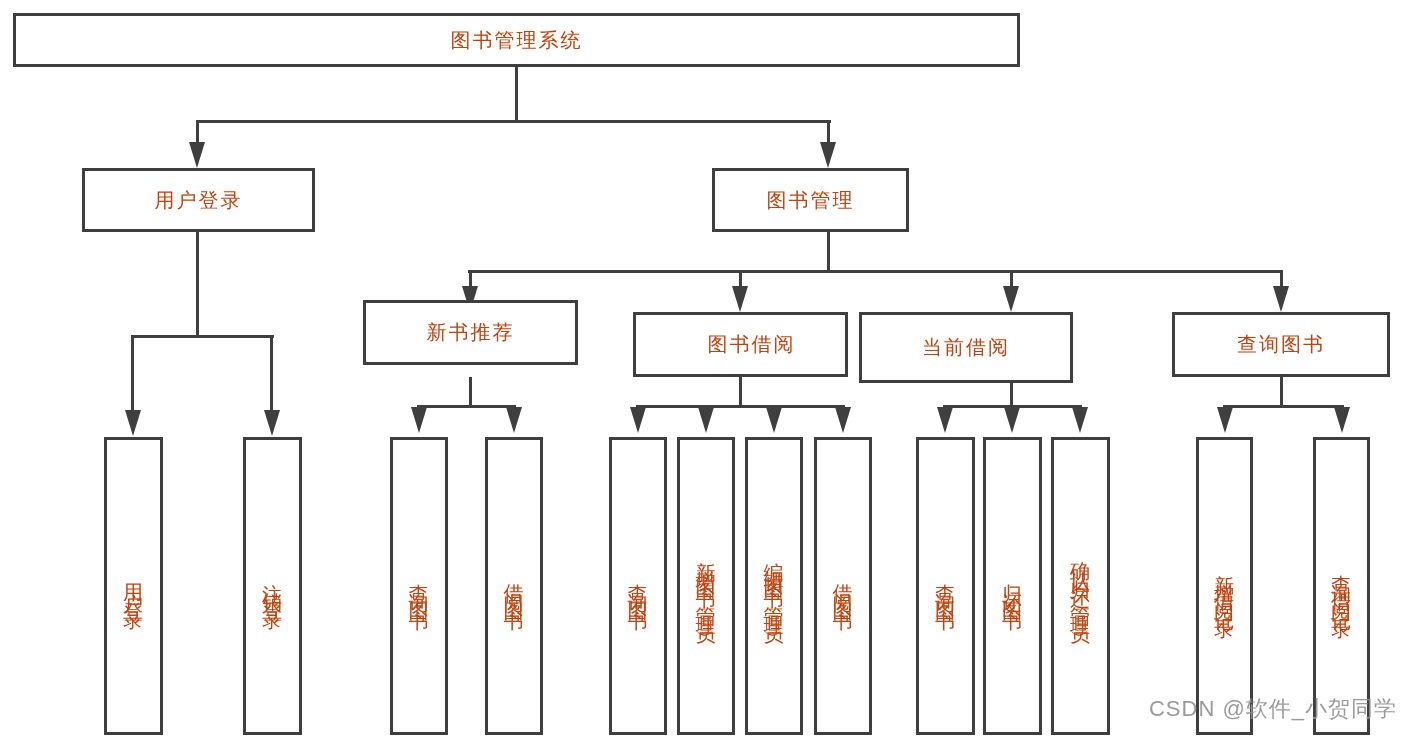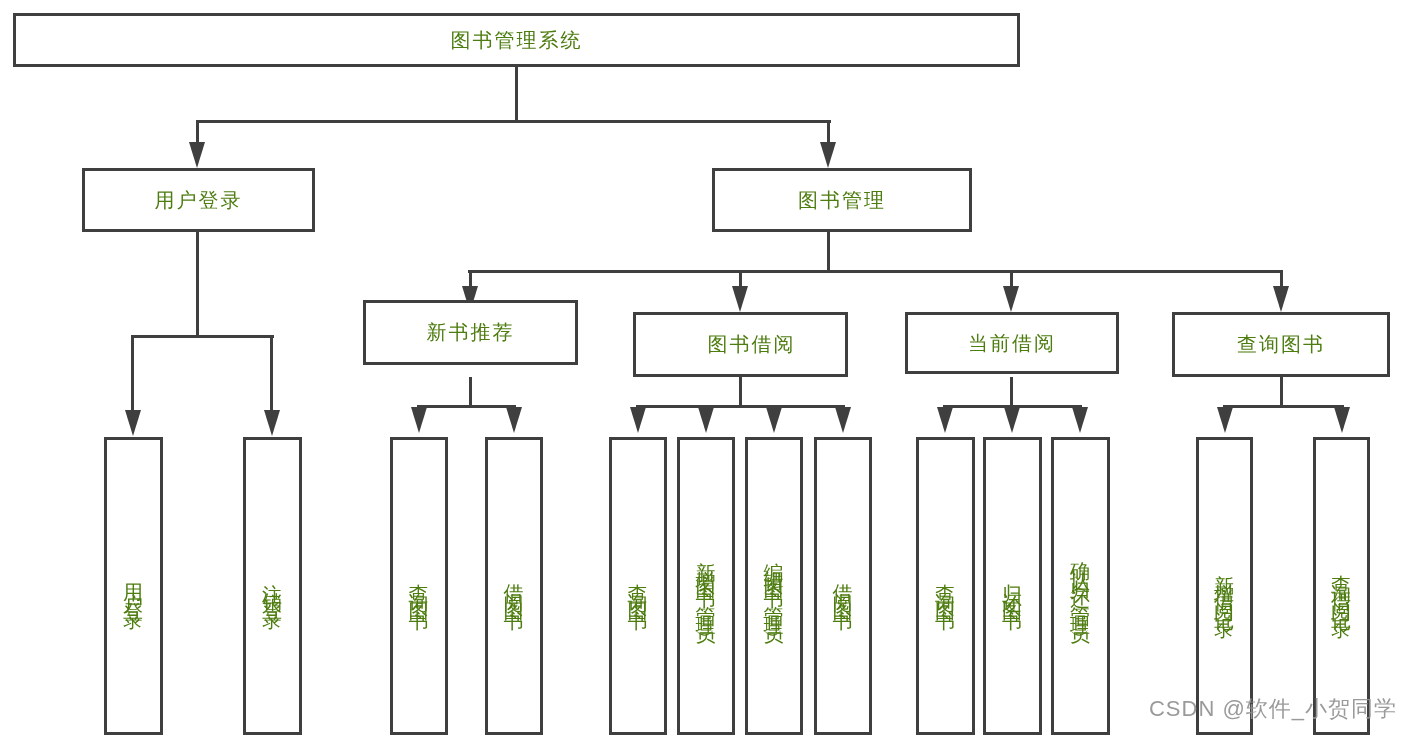--- a/index.html
+++ b/index.html
@@ -3,21 +3,21 @@
 <meta charset="utf-8">
 <style>
   html,body{margin:0;padding:0;}
   body{
     width:1405px;height:747px;position:relative;background:#ffffff;
     font-family:"Liberation Sans","DejaVu Sans",sans-serif;overflow:hidden;
   }
   .box{
     position:absolute;box-sizing:border-box;background:#ffffff;
     border:3px solid #3f3f3f;display:flex;align-items:center;justify-content:center;
-    font-size:20px;color:#4d7c0f;letter-spacing:2px;z-index:2;
+    font-size:20px;color:#c2410c;letter-spacing:2px;z-index:2;
   }
   .vbox{
     writing-mode:vertical-rl;text-orientation:mixed;
     letter-spacing:9px;line-height:1;
   }
   .h{position:absolute;height:3px;background:#3f3f3f;z-index:1;}
   .v{position:absolute;width:3px;background:#3f3f3f;z-index:1;}
   .ah{
     position:absolute;width:0;height:0;z-index:1;
     border-left:8px solid transparent;border-right:8px solid transparent;
@@ -38,21 +38,21 @@
 <div class="v" style="left:515px;top:67px;height:55px;"></div>
 <div class="h" style="left:196px;top:120px;width:635px;"></div>
 <div class="v" style="left:196px;top:120px;height:26px;"></div>
 <div class="ah" style="left:189px;top:142px;"></div>
 <div class="v" style="left:827px;top:120px;height:26px;"></div>
 <div class="ah" style="left:820px;top:142px;"></div>
 
 <div class="box" style="left:82px;top:168px;width:233px;height:64px;">
   <span>用户登录</span>
 </div>
-<div class="box" style="left:712px;top:168px;width:260px;height:64px;">
+<div class="box" style="left:712px;top:168px;width:197px;height:64px;">
   <span>图书管理</span>
 </div>
 
 <div class="v" style="left:196px;top:232px;height:105px;"></div>
 <div class="h" style="left:131px;top:335px;width:143px;"></div>
 <div class="v" style="left:131px;top:335px;height:77px;"></div>
 <div class="ah" style="left:125px;top:410px;"></div>
 <div class="v" style="left:270px;top:335px;height:77px;"></div>
 <div class="ah" style="left:264px;top:410px;"></div>
 
@@ -66,21 +66,21 @@
 <div class="ah" style="left:1003px;top:286px;"></div>
 <div class="v" style="left:1280px;top:270px;height:20px;"></div>
 <div class="ah" style="left:1273px;top:286px;"></div>
 
 <div class="box" style="left:363px;top:300px;width:215px;height:65px;">
   <span>新书推荐</span>
 </div>
 <div class="box" style="left:633px;top:312px;width:215px;height:65px;padding-left:22px;">
   <span>图书借阅</span>
 </div>
-<div class="box" style="left:905px;top:312px;width:214px;height:62px;">
+<div class="box" style="left:859px;top:312px;width:214px;height:71px;">
   <span>当前借阅</span>
 </div>
 <div class="box" style="left:1172px;top:312px;width:218px;height:65px;">
   <span>查询图书</span>
 </div>
 
 <div class="v" style="left:469px;top:377px;height:30px;"></div>
 <div class="h" style="left:417px;top:405px;width:99px;"></div>
 <div class="ah" style="left:411px;top:407px;"></div>
 <div class="ah" style="left:506px;top:407px;"></div>

